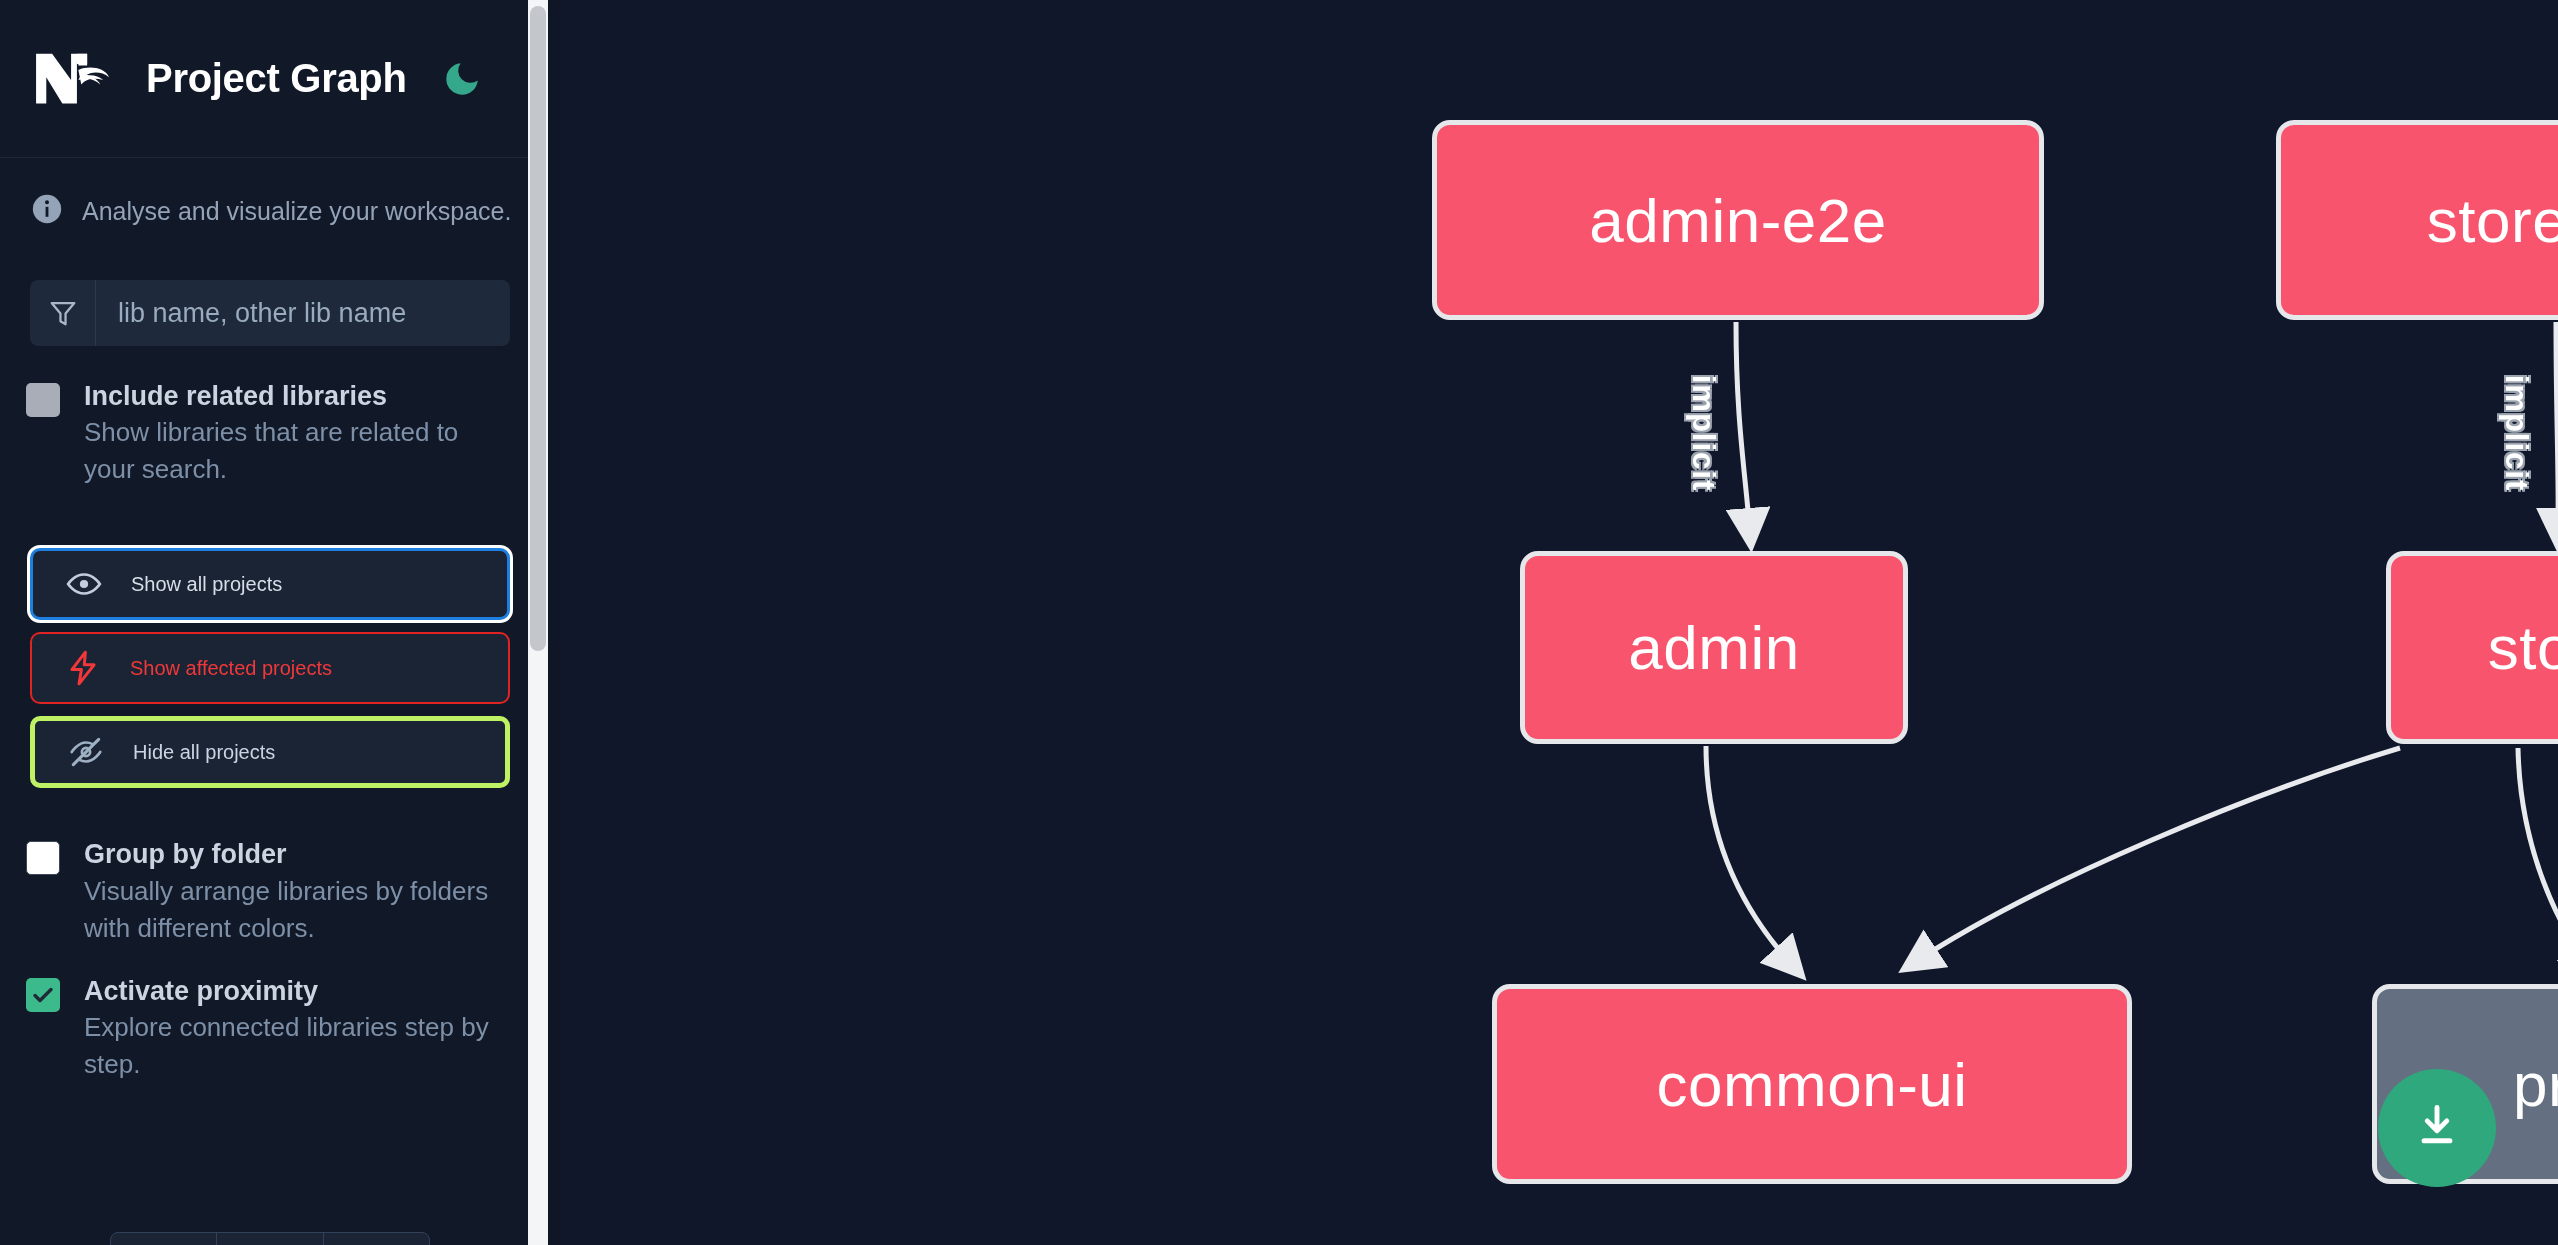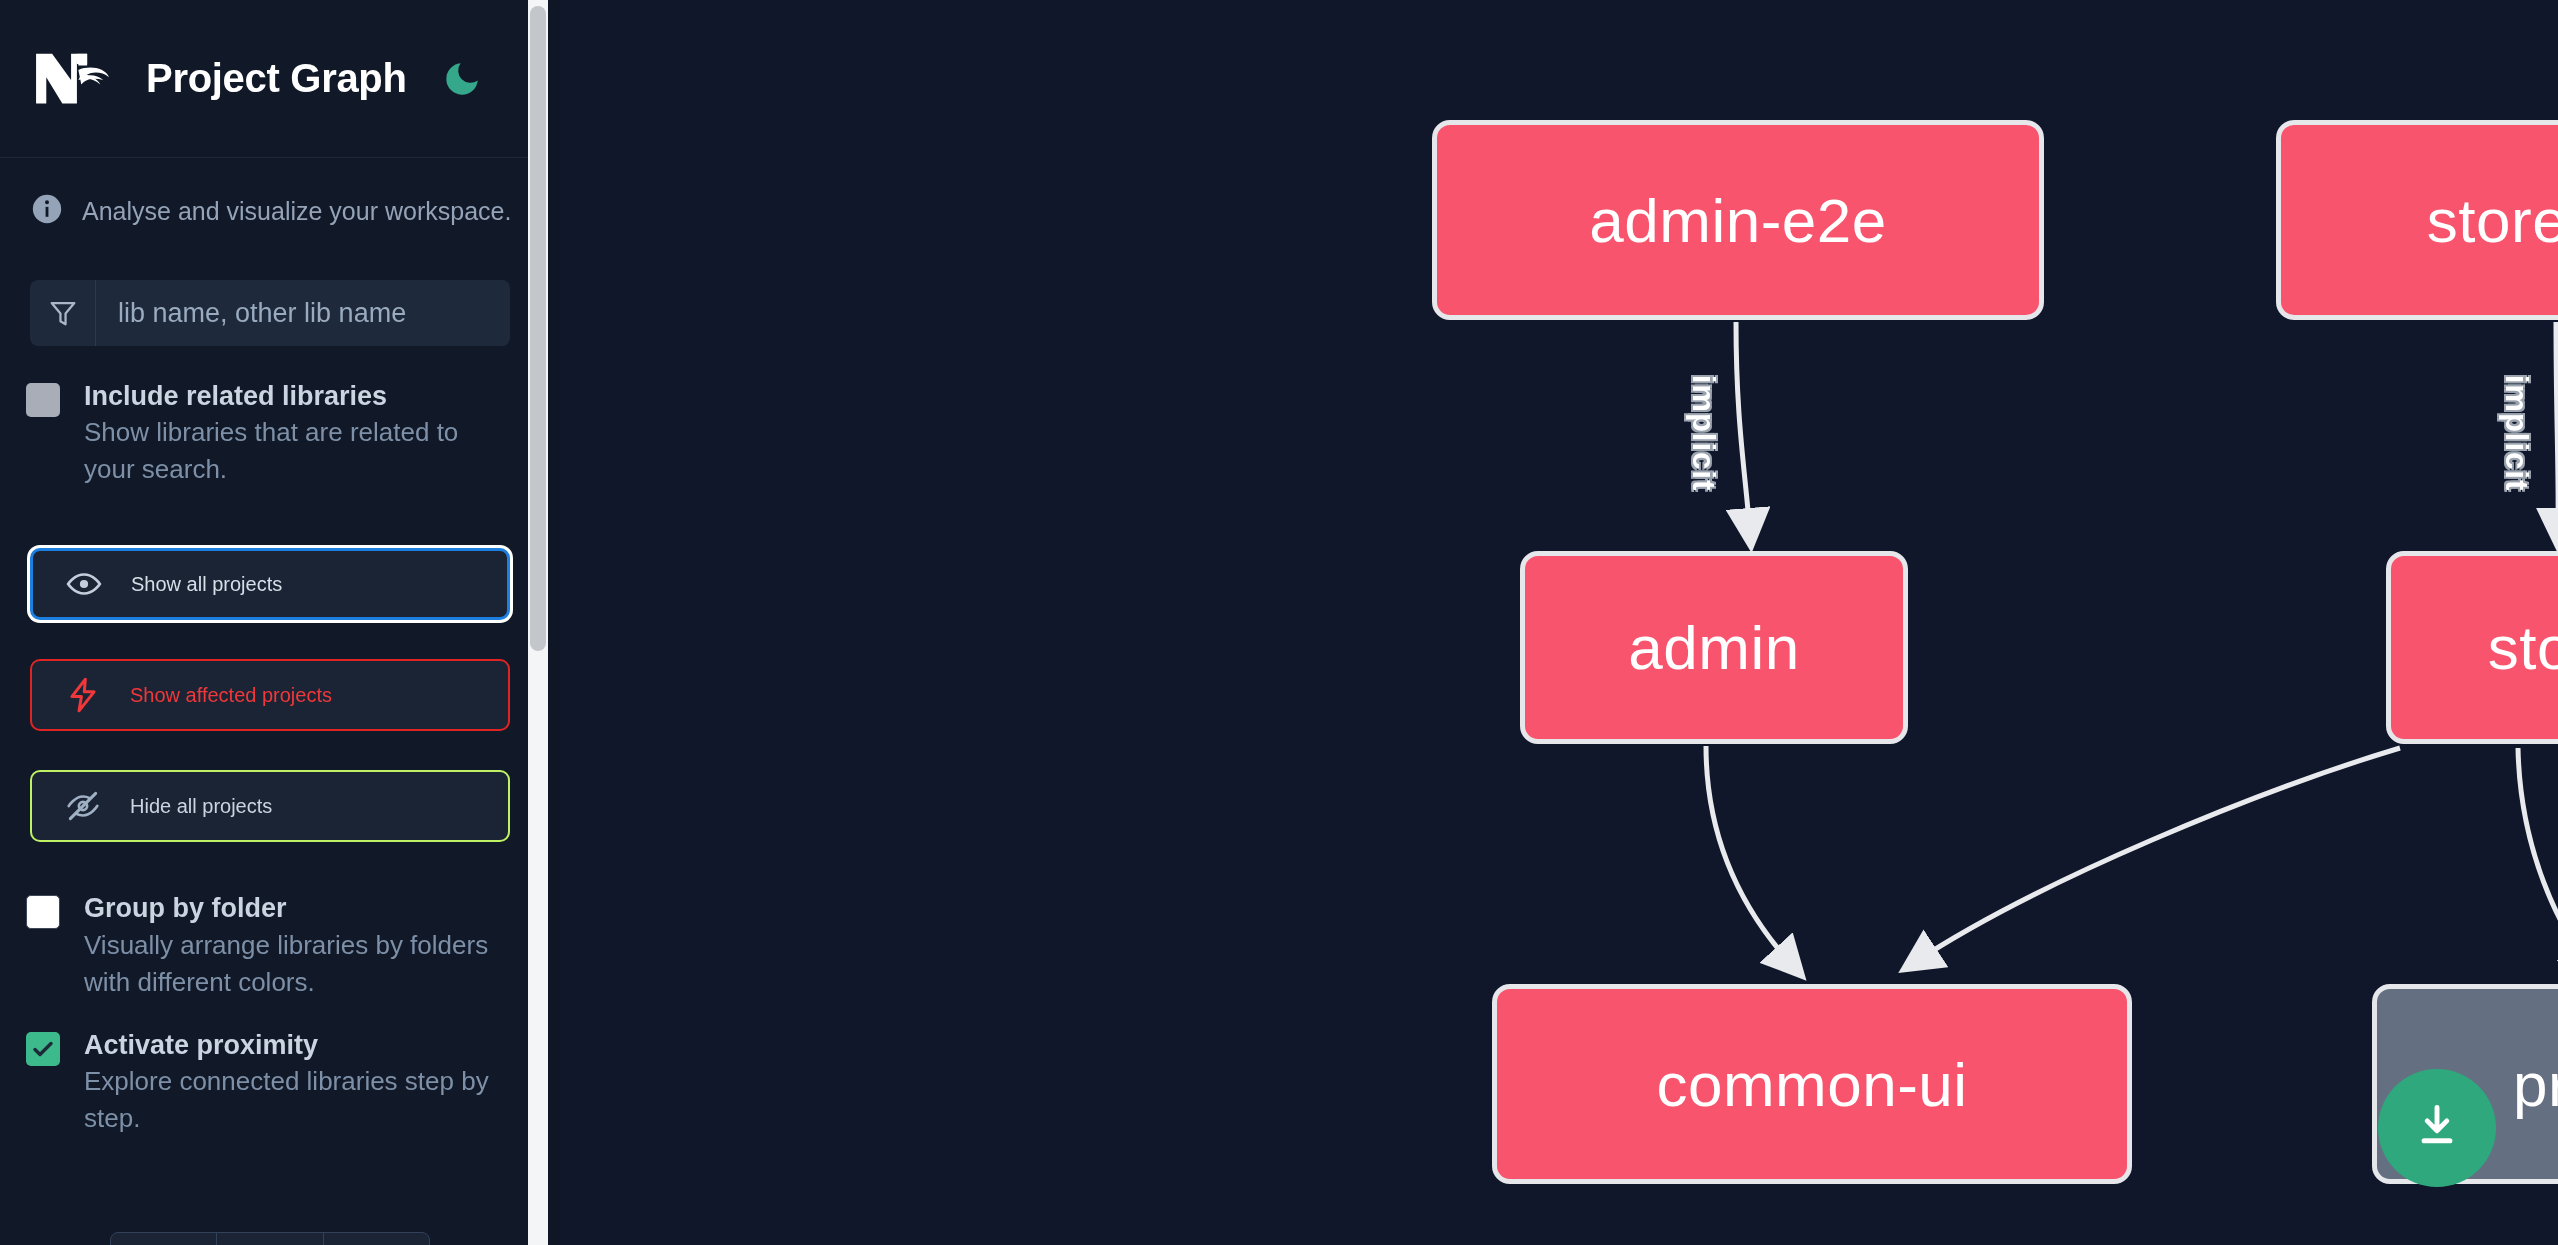--- a/index.html
+++ b/index.html
@@ -85,26 +85,26 @@
   .opt-texts { margin-left: 24px; }
   .opt-title { color: #cbd5e1; font-size: 27px; font-weight: bold; line-height: 1.35; }
   .opt-desc { color: #7d90a8; font-size: 26px; line-height: 1.42; max-width: 430px; }
 
   .btn {
     margin: 0 30px;
     height: 72px;
     display: flex; align-items: center;
     background: #1b2434;
     border-radius: 10px;
-    border: 2px solid #bef264;
+    border: 5px solid #bef264;
     padding-left: 32px;
     cursor: pointer;
     position: relative;
   }
-  .btn + .btn { margin-top: 39px; }
+  .btn + .btn { margin-top: 12px; }
   .btn-label { font-size: 20px; margin-left: 28px; white-space: nowrap; }
   .btn .ico { width: 38px; height: 38px; display: flex; align-items: center; justify-content: center; }
 
   .btn.show-all {
     border: 3px solid #1d7fe0;
     box-shadow: 0 0 0 3px #ffffff;
     margin-top: 60px;
   }
   .btn.show-all .btn-label { color: #d6dee8; }
   .btn.show-affected { border: 2px solid #e02424; }

